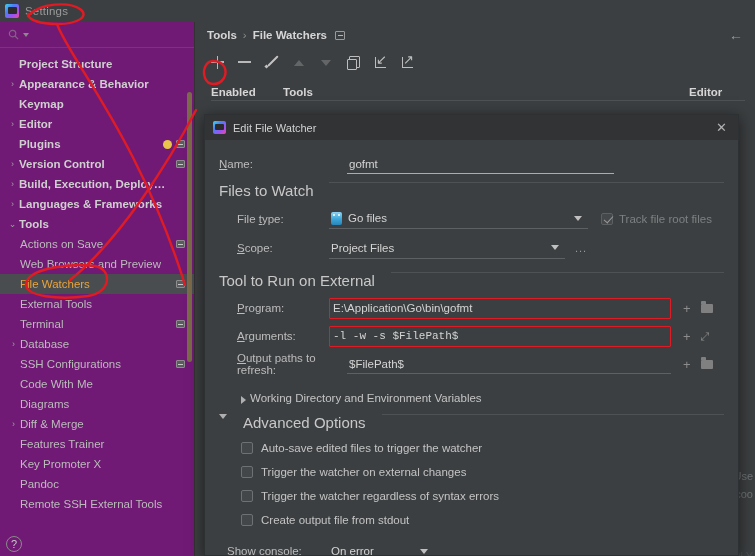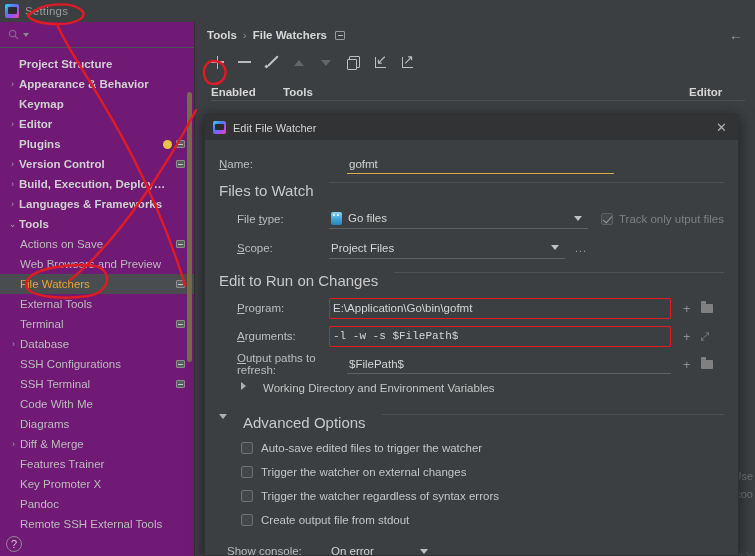--- a/index.html
+++ b/index.html
@@ -257,21 +257,21 @@
     position: relative; opacity: .85;
   }
   .folder-mini::before {
     content:""; position:absolute; left:0; top:-2.5px; width:5px; height:2.5px;
     background:#8c8c8c; border-radius:1px 1px 0 0;
   }
   .expand-mini { font-size: 11px; color: #8c8c8c; flex: none; }
   .dots-btn { font-size: 11px; color: #9a9a9a; letter-spacing: 1px; }
 
   .disclose {
-    display: flex; align-items: flex-start; gap: 17px; height: 22px;
+    display: flex; align-items: flex-end; gap: 4px; height: 22px;
     font-size: 11.5px; color: #c4c4c4; padding-left: 22px;
   }
   .disclose .tri-r {
     width: 0; height: 0; border-top: 4px solid transparent;
     border-bottom: 4px solid transparent; border-left: 5px solid #b0b0b0; flex: none;
   }
 
   
   #annot { position: absolute; left: 0; top: 0; width: 755px; height: 556px; pointer-events: none; }
 </style>
@@ -366,25 +366,20 @@
           <span class="mod-icon"></span>
         </div>
         <div class="tree-item lvl1">
           <span class="arrow">›</span>
           <span class="lbl">Database</span>
           <span style="width: 21px; flex: 0 0 auto;"></span>
         </div>
         <div class="tree-item lvl1">
           <span class="arrow"></span>
           <span class="lbl">SSH Configurations</span>
-          <span class="mod-icon"></span>
-        </div>
-        <div class="tree-item lvl1">
-          <span class="arrow"></span>
-          <span class="lbl">SSH Terminal</span>
           <span class="mod-icon"></span>
         </div>
         <div class="tree-item lvl1">
           <span class="arrow"></span>
           <span class="lbl">Code With Me</span>
           <span style="width: 21px; flex: 0 0 auto;"></span>
         </div>
         <div class="tree-item lvl1">
           <span class="arrow"></span>
           <span class="lbl">Diagrams</span>
@@ -473,35 +468,35 @@
 
       <div class="row" style="height:29px;">
         <span class="lab" style="width:110px; padding-left:18px;">File <u>t</u>ype:</span>
         <span class="combo" style="width:259px;">
           <span class="go-icon"></span>
           <span>Go files</span>
           <span class="arrow"></span>
         </span>
         <span class="cb-row disabled" style="padding-left:13px; gap:6px;">
           <span class="cbx checked disabled"></span>
-          <span class="txt">Track only utput files</span>
+          <span class="txt">Track file root files</span>
         </span>
       </div>
 
       <div class="row" style="height:30px;">
         <span class="lab" style="width:110px; padding-left:18px;"><u>S</u>cope:</span>
         <span class="combo" style="width:236px;">
           <span>Project Files</span>
           <span class="arrow"></span>
         </span>
         <span class="dots-btn" style="margin-left:10px;">...</span>
       </div>
 
       <div class="sect" style="margin-top:9px;">
-        <span>Edit to Run on Changes</span>
+        <span>Tool to Run on External</span>
         <span class="line"></span>
       </div>
 
       <div class="row" style="height:28px;">
         <span class="lab" style="width:110px; padding-left:18px;"><u>P</u>rogram:</span>
         <span class="field redbox" style="width:342px;">E:\Application\Go\bin\gofmt</span>
         <span class="plus-mini" style="margin-left:12px;">+</span>
         <span class="folder-mini" style="margin-left:10px;"></span>
       </div>
 

